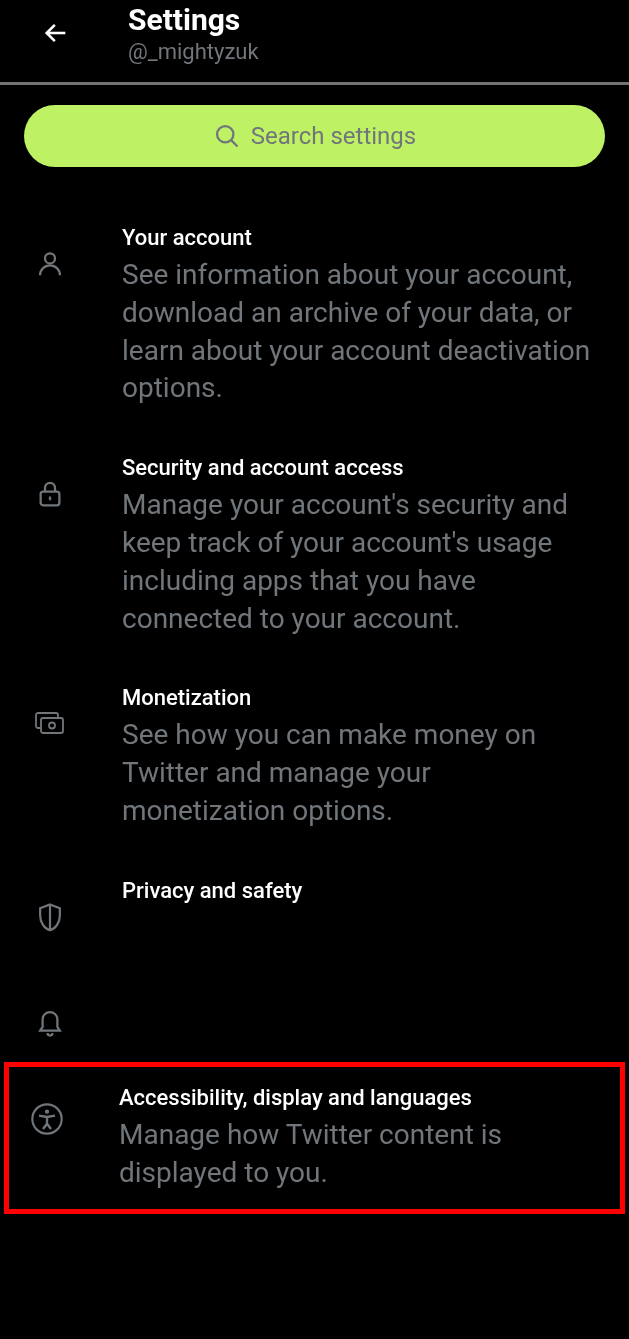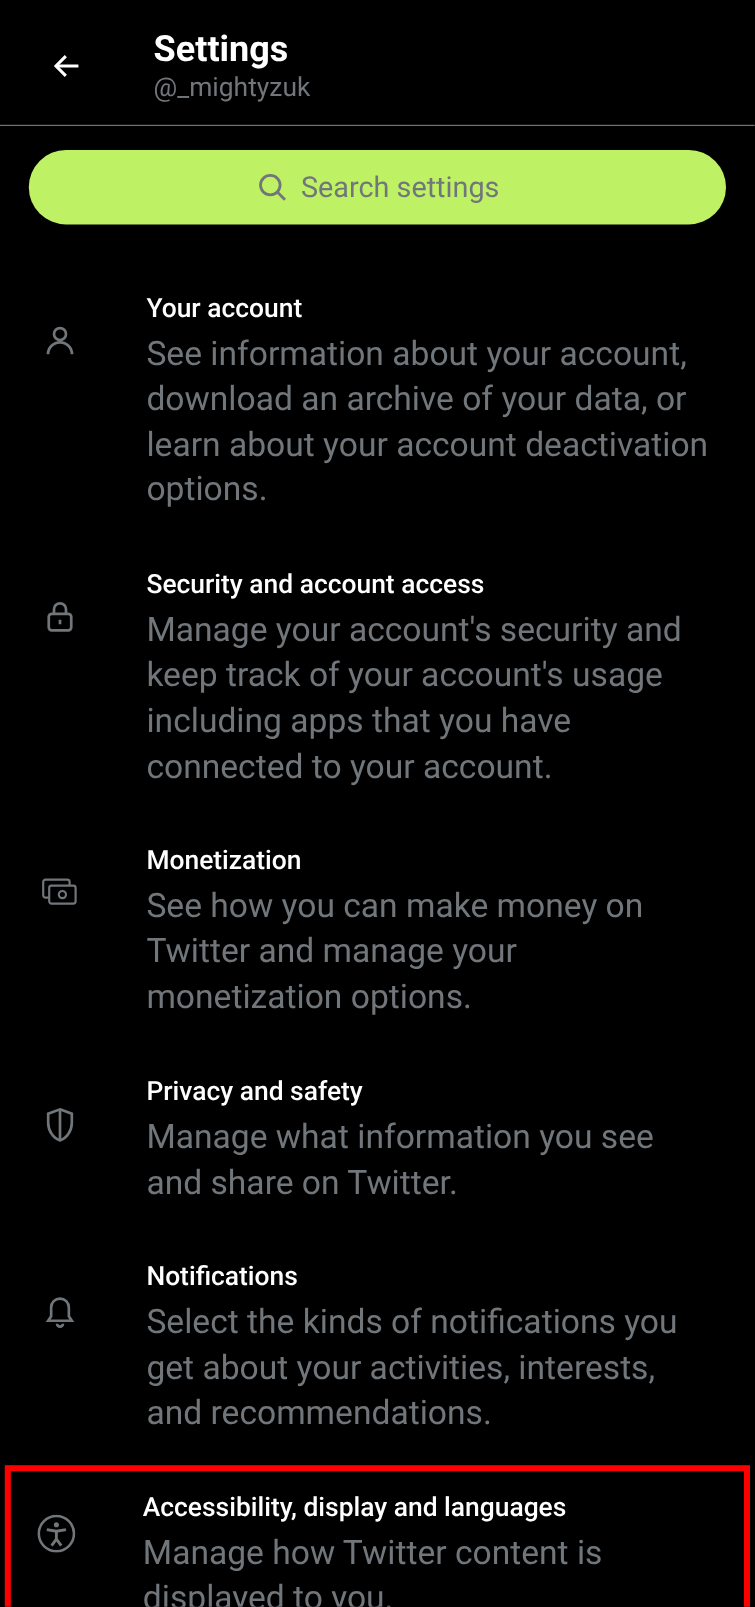--- a/index.html
+++ b/index.html
@@ -11,22 +11,22 @@
       background: #000000;
       color: #e7e9ea;
       font-family: -apple-system, BlinkMacSystemFont, "Segoe UI", Roboto, Helvetica, Arial, sans-serif;
       width: 629px;
       height: 1339px;
       overflow: hidden;
     }
     .header {
       display: flex;
       align-items: center;
-      padding: 24px 20px 18px 36px;
-      border-bottom: 1px solid #737373;
+      padding: 2px 20px 18px 36px;
+      border-bottom: 3px solid #737373;
     }
     .back-btn {
       display: flex;
       align-items: center;
       justify-content: center;
       width: 40px;
       height: 40px;
       margin-right: 52px;
       cursor: pointer;
     }
@@ -181,34 +181,29 @@
 
   <div class="item">
     <div class="item-icon">
       <svg width="30" height="32" viewBox="0 0 24 26" fill="none" stroke="#71767b" stroke-width="1.8">
         <path d="M12 2l8 3v6c0 5.5-3.4 10.7-8 12-4.6-1.3-8-6.5-8-12V5l8-3z"></path>
         <line x1="12" y1="2" x2="12" y2="23"></line>
       </svg>
     </div>
     <div class="item-body">
       <div class="item-title">Privacy and safety</div>
-      <div class="item-desc">Manage what information you see and share on Twitter.</div>
     </div>
   </div>
 
   <div class="item">
     <div class="item-icon">
       <svg width="30" height="32" viewBox="0 0 24 26" fill="none" stroke="#71767b" stroke-width="1.8">
         <path d="M18 17V11a6 6 0 1 0-12 0v6l-2 3h16l-2-3z"></path>
         <path d="M10 22a2 2 0 0 0 4 0"></path>
       </svg>
-    </div>
-    <div class="item-body">
-      <div class="item-title">Notifications</div>
-      <div class="item-desc">Select the kinds of notifications you get about your activities, interests, and recommendations.</div>
     </div>
   </div>
 
   <div class="highlight-box">
     <div class="item">
       <div class="item-icon">
         <svg width="32" height="32" viewBox="0 0 24 24" fill="none" stroke="#71767b" stroke-width="1.6">
           <circle cx="12" cy="12" r="11"></circle>
           <circle cx="12" cy="6.5" r="1.6" fill="#71767b" stroke="none"></circle>
           <path d="M6 9.5l6 1 6-1M12 10.5v5M12 15.5l-3 4M12 15.5l3 4" stroke-width="1.8"></path>

